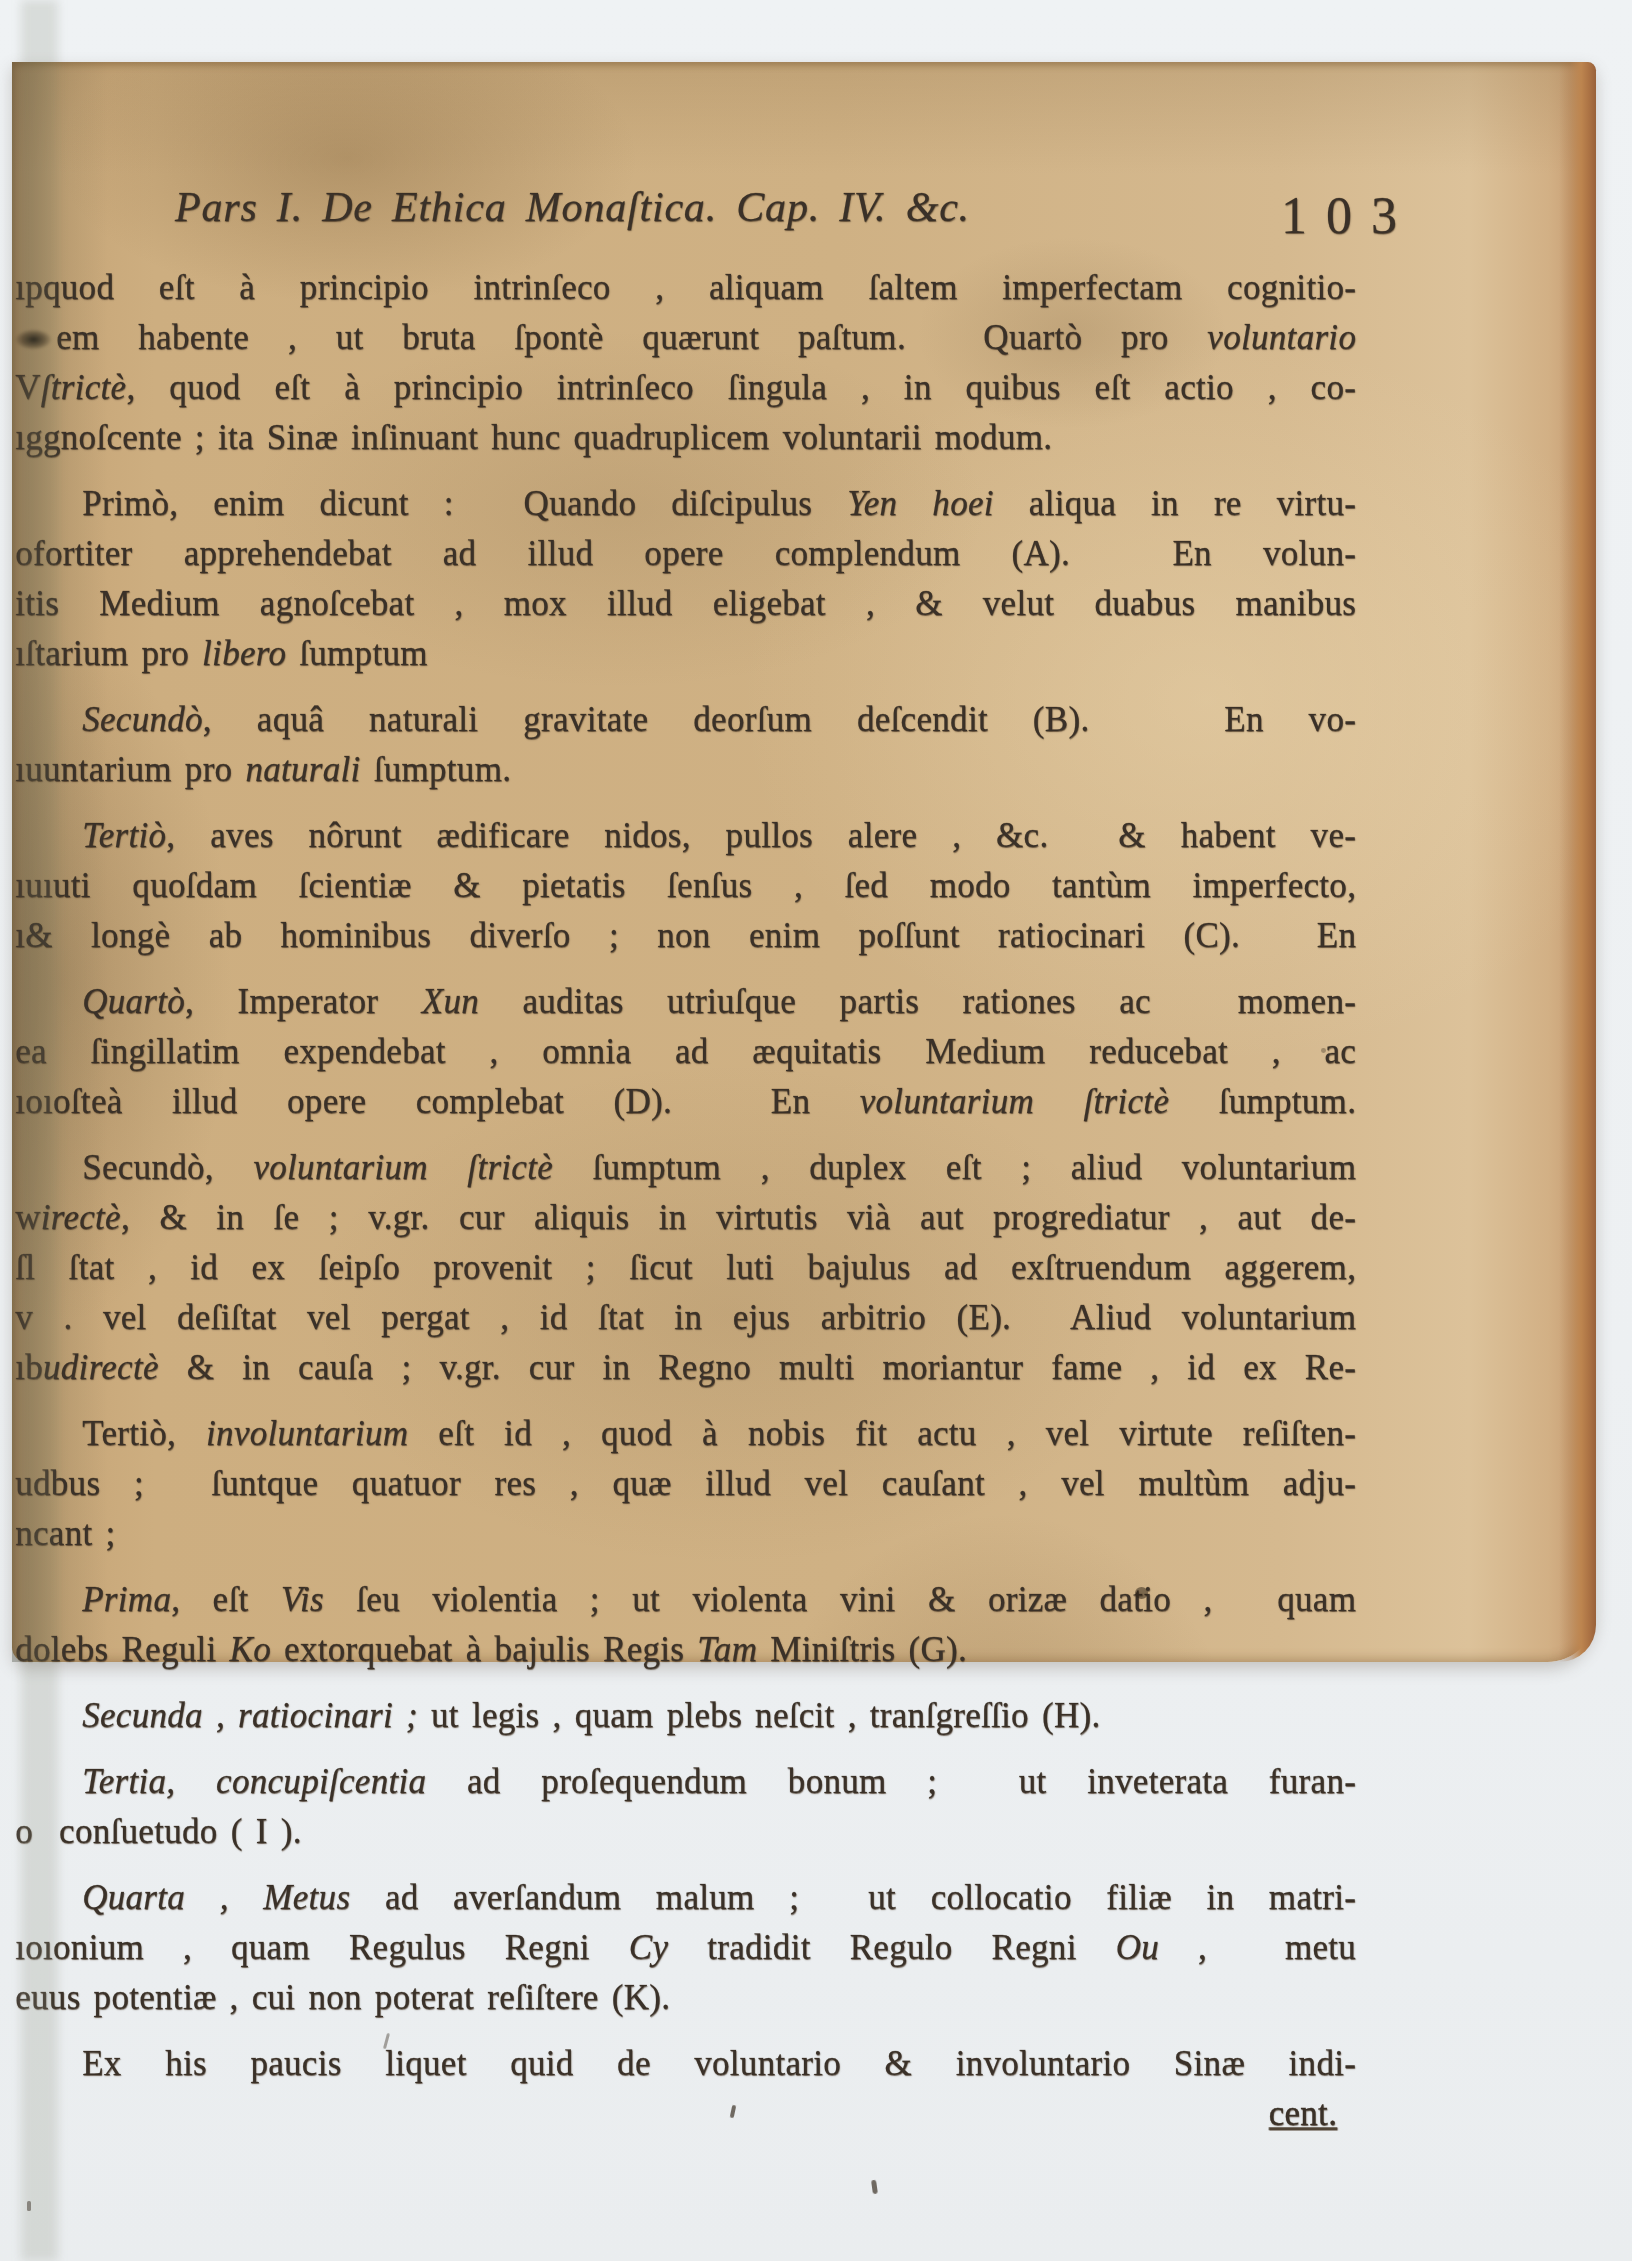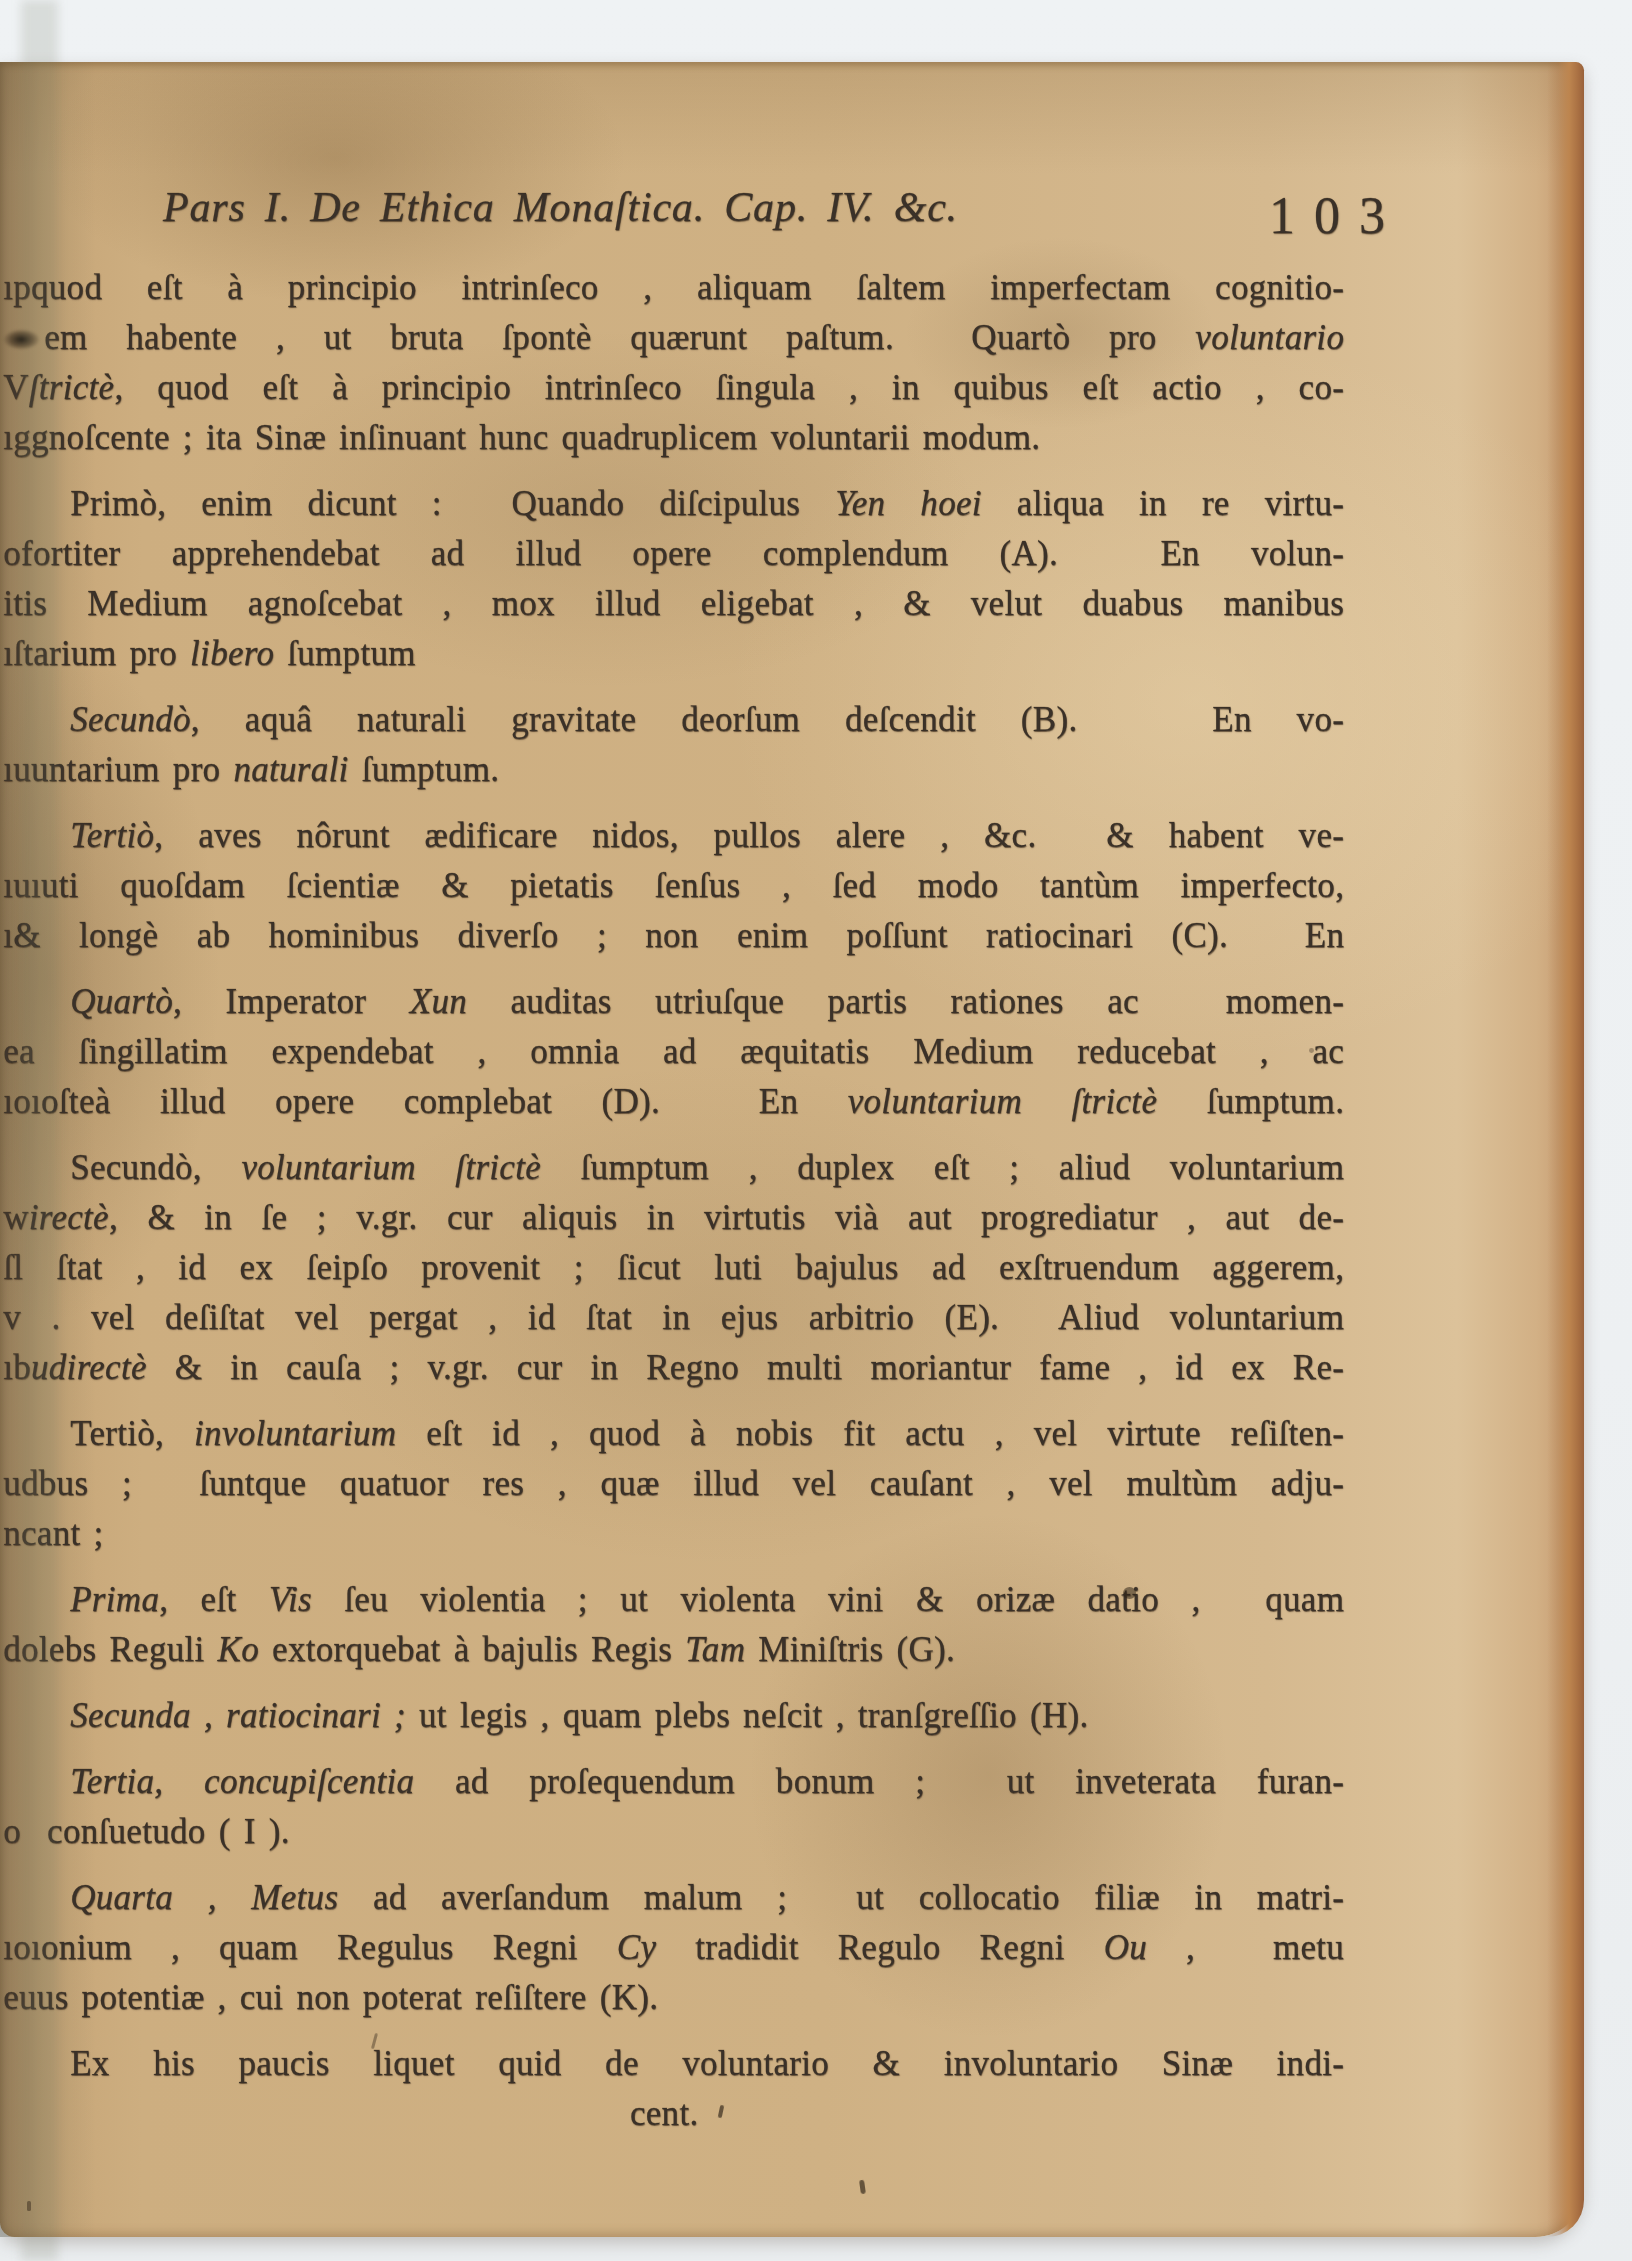--- a/index.html
+++ b/index.html
@@ -1,17 +1,17 @@
 <!DOCTYPE html>
 <html style="font-size:12.8px"><head>
 <meta charset="utf-8">
 <style>
   html,body{margin:0;padding:0;background:#eef1f3;}
   .scan{position:relative;width:1633px;height:2261px;background:linear-gradient(180deg,#eff2f4 0%,#edf0f2 60%,#eaedef 100%);overflow:hidden;font-family:"Liberation Serif","DejaVu Serif",serif;}
-  .page{position:absolute;left:0;top:62px;width:1584px;height:2175px;border-radius:0 11px 49px 14.4px;
+  .page{position:absolute;left:12px;top:62px;width:1584px;height:1600px;border-radius:0 11px 49px 14.4px;
     background:
       radial-gradient(ellipse 415px 207px at 335px 96px, rgba(124,94,55,.34), rgba(124,94,55,0) 70%),
       radial-gradient(ellipse 239px 478px at 48px 917px, rgba(110,90,60,.28), rgba(110,90,60,0) 72%),
       radial-gradient(ellipse 343px 375px at 989px 1714px, rgba(118,88,50,.26), rgba(118,88,50,0) 70%),
       radial-gradient(ellipse 494px 239px at 606px 447px, rgba(120,95,60,.16), rgba(120,95,60,0) 75%),
       radial-gradient(ellipse 558px 335px at 718px 1252px, rgba(115,90,55,.14), rgba(115,90,55,0) 75%),
       radial-gradient(ellipse 207px 128px at 1060px 271px, rgba(110,85,50,.18), rgba(110,85,50,0) 75%),
       radial-gradient(ellipse 718px 558px at 1196px 638px, rgba(238,218,178,.40), rgba(238,218,178,0) 65%),
       linear-gradient(180deg, rgba(140,110,70,.22) 0px, rgba(140,110,70,0) 112px),
       linear-gradient(90deg,#b99669 0%,#c7a678 3%,#cdae80 9%,#cfb184 52%,#d5b98f 80%,#dcc29a 92%,#d2b085 97%,#c2946a 100%);
@@ -21,21 +21,21 @@
   .binding-shadow{position:absolute;left:0;top:0;width:96px;height:100%;
     background:linear-gradient(90deg, rgba(66,66,52,.34) 0%, rgba(100,95,70,.18) 42%, rgba(100,95,70,0) 100%);}
   .streak{position:absolute;left:21px;top:0;width:37px;height:2261px;background:rgba(104,110,88,.17);filter:blur(4.8px);}
   .running-title{position:absolute;left:163px;top:121px;font-style:italic;font-size:42px;color:#3a3129;letter-spacing:0.8px;word-spacing:8px;text-shadow:0.5px 0.6px 1.3px rgba(66,50,34,.75);-webkit-text-stroke:0.3px rgba(58,45,30,.5);}
   .page-number{position:absolute;left:1269px;top:124px;font-size:52px;color:#3a3129;letter-spacing:19px;text-shadow:0.5px 0.6px 1.3px rgba(66,50,34,.75);-webkit-text-stroke:0.3px rgba(58,45,30,.5);}
   .body-text{position:absolute;left:3.2px;top:201px;width:1341px;font-size:35px;line-height:50px;color:#3a3129;
     text-shadow:0.5px 0.6px 1.2px rgba(66,50,34,.78);-webkit-text-stroke:0.3px rgba(58,45,30,.5);letter-spacing:0.3px;word-spacing:4px;}
   .ln{display:block;}
   .ln.j{text-align:justify;text-align-last:justify;}
   .ln.s{text-align:left;}
-  .ln.rgt{text-align:center;padding-right:19px;}
+  .ln.rgt{text-align:right;padding-right:19px;text-decoration:underline;}
   .ln.ind{padding-left:67px;margin-top:16px;}
   .it{font-style:italic;}
   .art{filter:blur(0.6px);opacity:.92;}
   .blot{display:inline-block;width:37px;height:21px;border-radius:48% 52% 58% 42%;vertical-align:-0.8px;margin-right:4px;
     background:radial-gradient(closest-side,#241e16,rgba(58,44,28,.55) 62%,rgba(58,44,28,0));filter:blur(1px);}
   .speck{position:absolute;background:rgba(45,34,22,.65);border-radius:50%;filter:blur(0.5px);}
   .speck.s1{left:1123px;top:1525px;width:12.8px;height:12px;opacity:.8;}
   .speck.s2{left:719px;top:2043px;width:4px;height:12.8px;border-radius:2.4px;transform:rotate(12deg);}
   .speck.s3{left:860px;top:2118px;width:4.8px;height:14.4px;border-radius:2.4px;transform:rotate(-8deg);}
   .speck.s4{left:373px;top:1971px;width:3.2px;height:16px;border-radius:1.6px;transform:rotate(15deg);opacity:.6;}

